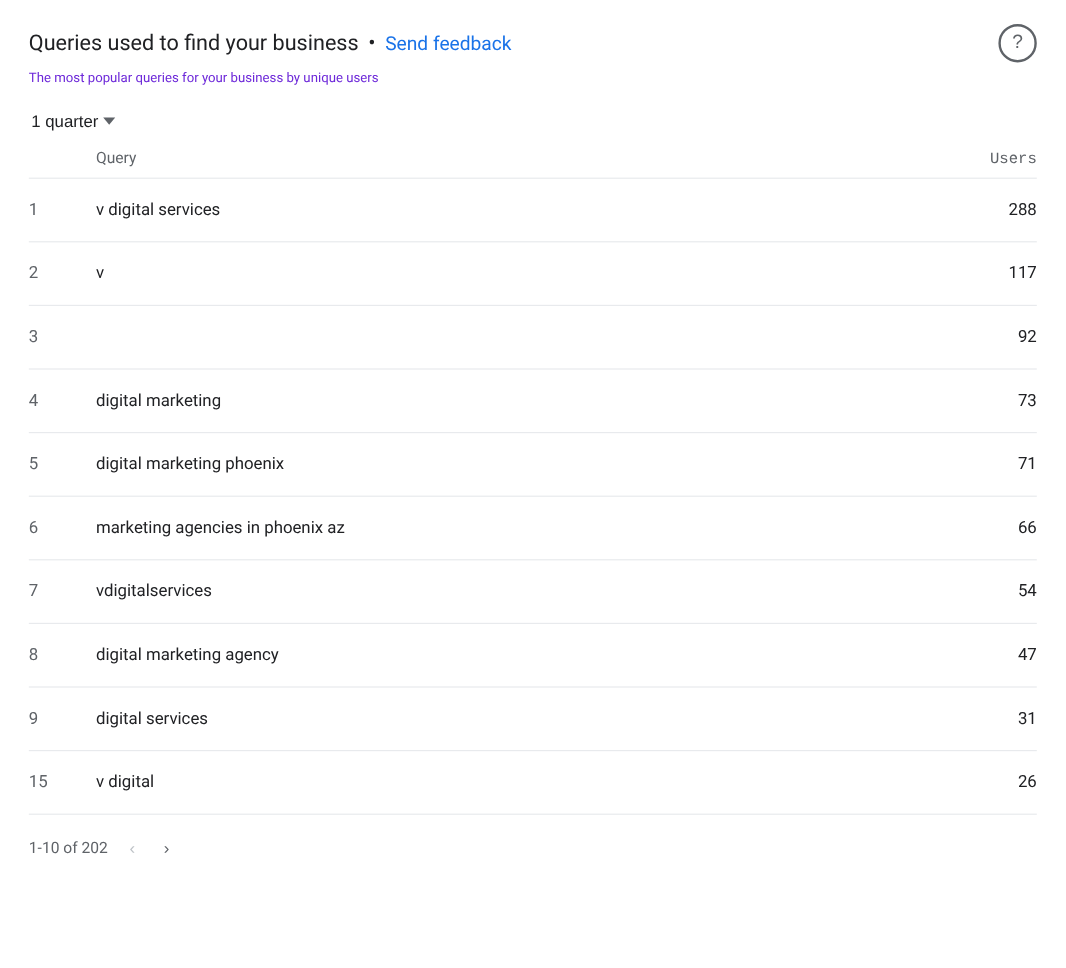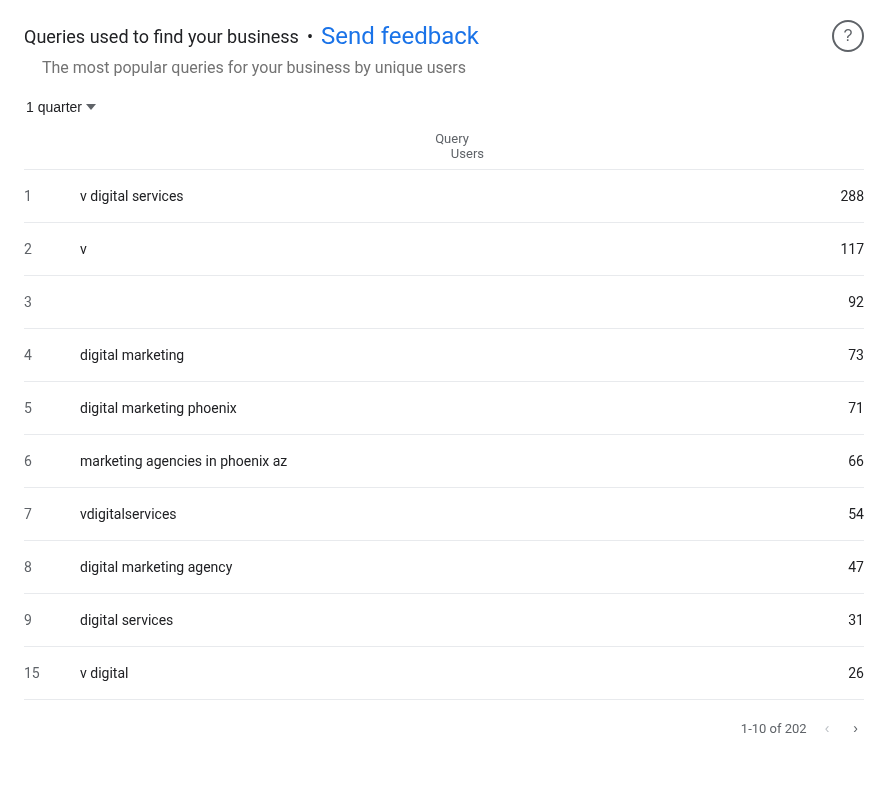--- a/index.html
+++ b/index.html
@@ -41,45 +41,44 @@
       color: #202124;
     }
 
     .separator {
       color: #202124;
       font-size: 18px;
     }
 
     .send-feedback-link {
       color: #1a73e8;
-      font-size: 24px;
+      font-size: 16px;
       text-decoration: none;
       cursor: pointer;
     }
 
     .help-icon-btn {
       width: 32px;
       height: 32px;
       border-radius: 50%;
       border: 2px solid #5f6368;
       background: none;
       cursor: pointer;
       display: flex;
       align-items: center;
       justify-content: center;
       color: #5f6368;
       font-size: 16px;
       font-weight: 500;
     }
 
     .subtitle {
-      font-size: 16px;
-      color: #737373;
+      font-size: 11px;
+      color: #6d28d9;
       margin-bottom: 18px;
-      margin-left: 18px;
     }
 
     .filter-row {
       margin-bottom: 4px;
     }
 
     .quarter-dropdown {
       display: inline-flex;
       align-items: center;
       gap: 4px;
@@ -105,41 +104,41 @@
       width: 100%;
     }
 
     .table-header {
       display: flex;
       justify-content: space-between;
       align-items: center;
       padding: 8px 0 8px 0;
       border-bottom: 1px solid #e8eaed;
       margin-bottom: 0;
-      flex-direction: column;
     }
 
     .col-rank {
       width: 40px;
       color: #5f6368;
       font-size: 13px;
     }
 
     .col-query-header {
       flex: 1;
       color: #5f6368;
       font-size: 13px;
       padding-left: 16px;
     }
 
     .col-users-header {
       width: 80px;
       text-align: right;
       color: #5f6368;
       font-size: 13px;
+      font-family: Liberation Mono, monospace;
     }
 
     .table-row {
       display: flex;
       justify-content: space-between;
       align-items: center;
       padding: 18px 0;
       border-bottom: 1px solid #e8eaed;
     }
 
@@ -159,21 +158,21 @@
     .row-users {
       width: 80px;
       text-align: right;
       color: #202124;
       font-size: 14px;
       font-weight: 400;
     }
 
     .pagination-row {
       display: flex;
-      justify-content: flex-end;
+      justify-content: flex-start;
       align-items: center;
       padding: 16px 0 8px 0;
       gap: 12px;
     }
 
     .pagination-info {
       font-size: 13px;
       color: #5f6368;
     }
 

